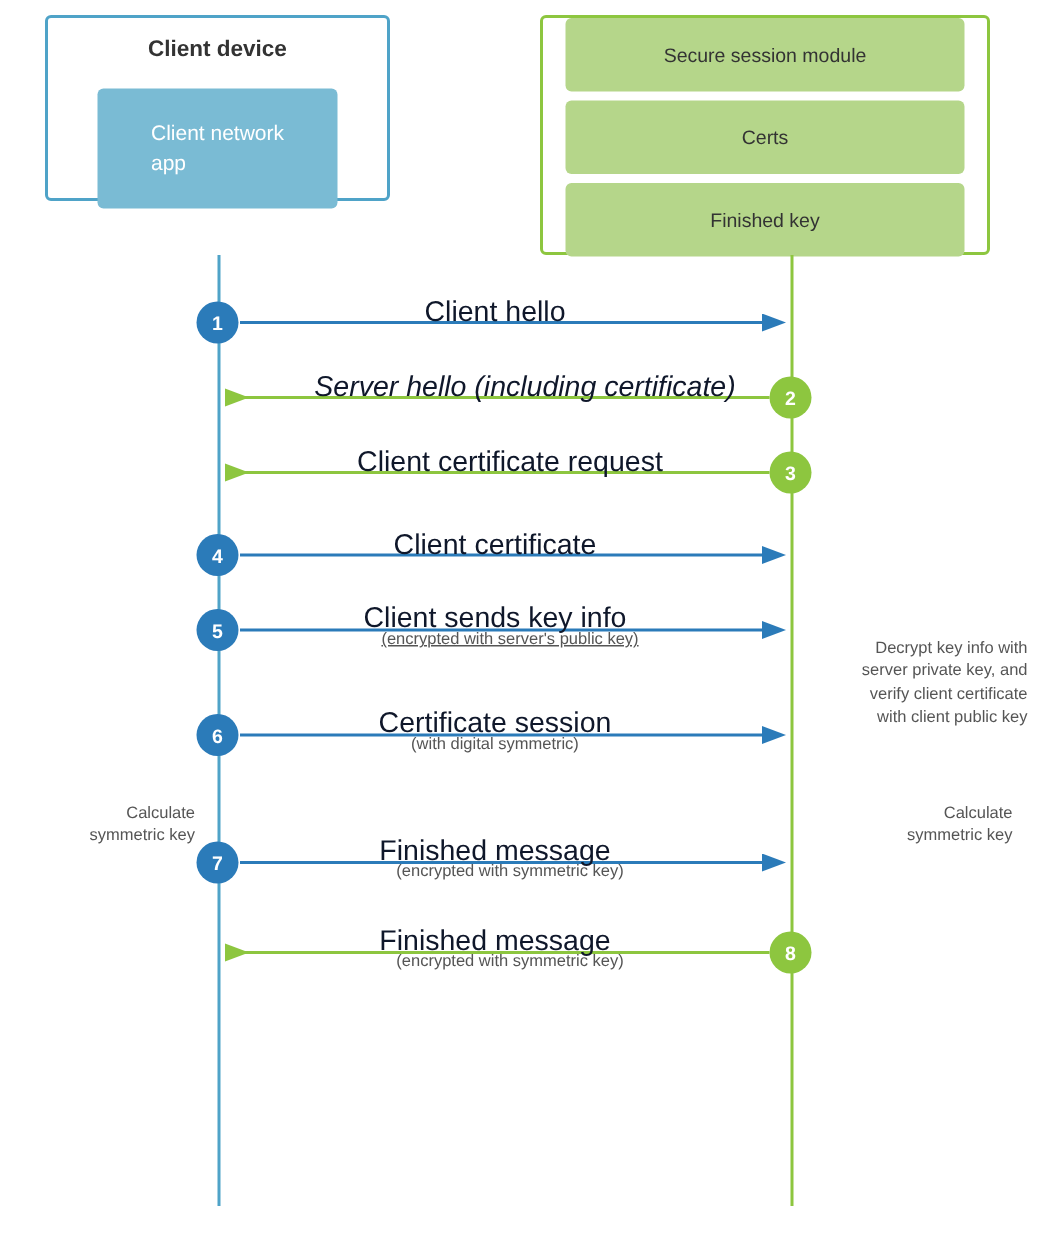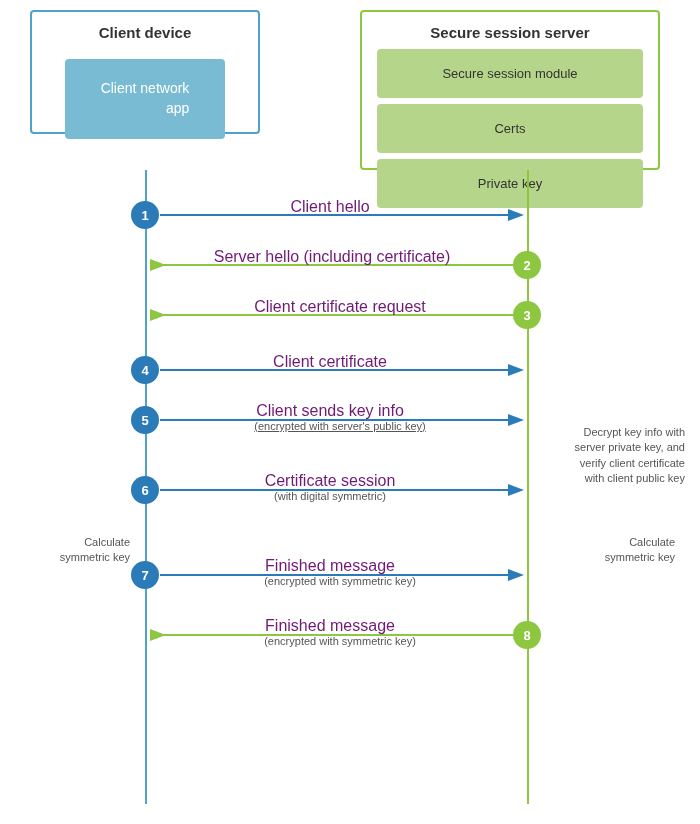--- a/index.html
+++ b/index.html
@@ -42,21 +42,21 @@
       margin: 10px auto;
       width: 160px;
       height: 80px;
       background: #7abbd4;
       border-radius: 4px;
       display: flex;
       align-items: center;
       justify-content: center;
       color: #fff;
       font-size: 14px;
-      text-align: right;
+      text-align: left;
       line-height: 1.4;
     }
 
     .server-box {
       position: absolute;
       top: 10px;
       left: 360px;
       width: 300px;
       height: 160px;
       border: 2px solid #8dc63f;
@@ -99,22 +99,22 @@
       left: 527px;
       top: 170px;
       width: 2px;
       background: #8dc63f;
       bottom: 20px;
     }
 
     .arrow-label {
       position: absolute;
       text-align: center;
-      font-size: 16px;
-      color: #701a75;
+      font-size: 19px;
+      color: #0f172a;
     }
     .arrow-sublabel {
       position: absolute;
       text-align: center;
       font-size: 11px;
       color: #555;
     }
 
     
     .side-note {
@@ -139,25 +139,24 @@
 <body>
 
 <div class="diagram-container">
 
   <div class="client-box">
     <div class="client-box-title">Client device</div>
     <div class="client-network-app">Client network<br>app</div>
   </div>
 
   <div class="server-box">
-    <div class="server-box-title">Secure session server</div>
     <div class="server-modules">
       <div class="server-module-item">Secure session module</div>
       <div class="server-module-item">Certs</div>
-      <div class="server-module-item">Private key</div>
+      <div class="server-module-item">Finished key</div>
     </div>
   </div>
 
   <div class="vline-client"></div>
   <div class="vline-server"></div>
 
   <svg class="arrows-svg" xmlns="http://www.w3.org/2000/svg">
     <defs>
       <marker id="arrowhead-blue-right" markerWidth="8" markerHeight="8" refX="6" refY="3" orient="auto">
         <path d="M0,0 L0,6 L8,3 z" fill="#2b7bb9"></path>
@@ -195,21 +194,21 @@
     <text x="145" y="580" text-anchor="middle" fill="white" font-weight="bold" font-size="13">7</text>
     <line x1="160" y1="575" x2="520" y2="575" stroke="#2b7bb9" stroke-width="2" marker-end="url(#arrowhead-blue-right)"></line>
 
     <circle cx="527" cy="635" r="14" fill="#8dc63f"></circle>
     <text x="527" y="640" text-anchor="middle" fill="white" font-weight="bold" font-size="13">8</text>
     <line x1="513" y1="635" x2="162" y2="635" stroke="#8dc63f" stroke-width="2" marker-end="url(#arrowhead-green-left)"></line>
   </svg>
 
   <div class="arrow-label" style="left:200px; top:198px; width:260px;">Client hello</div>
 
-  <div class="arrow-label" style="left:182px; top:248px; width:300px;">Server hello (including certificate)</div>
+  <div class="arrow-label" style="left:200px; top:248px; width:300px;font-style:italic;">Server hello (including certificate)</div>
 
   <div class="arrow-label" style="left:200px; top:353px; width:260px;">Client certificate</div>
 
   <div class="arrow-label" style="left:190px; top:298px; width:300px;">Client certificate request</div>
 
   <div class="arrow-label" style="left:200px; top:402px; width:260px;">Client sends key info</div>
   <div class="arrow-sublabel" style="left:200px; top:420px; width:280px;text-decoration:underline;">(encrypted with server's public key)</div>
 
   <div class="arrow-label" style="left:200px; top:472px; width:260px;">Certificate session</div>
   <div class="arrow-sublabel" style="left:200px; top:490px; width:260px;">(with digital symmetric)</div>

